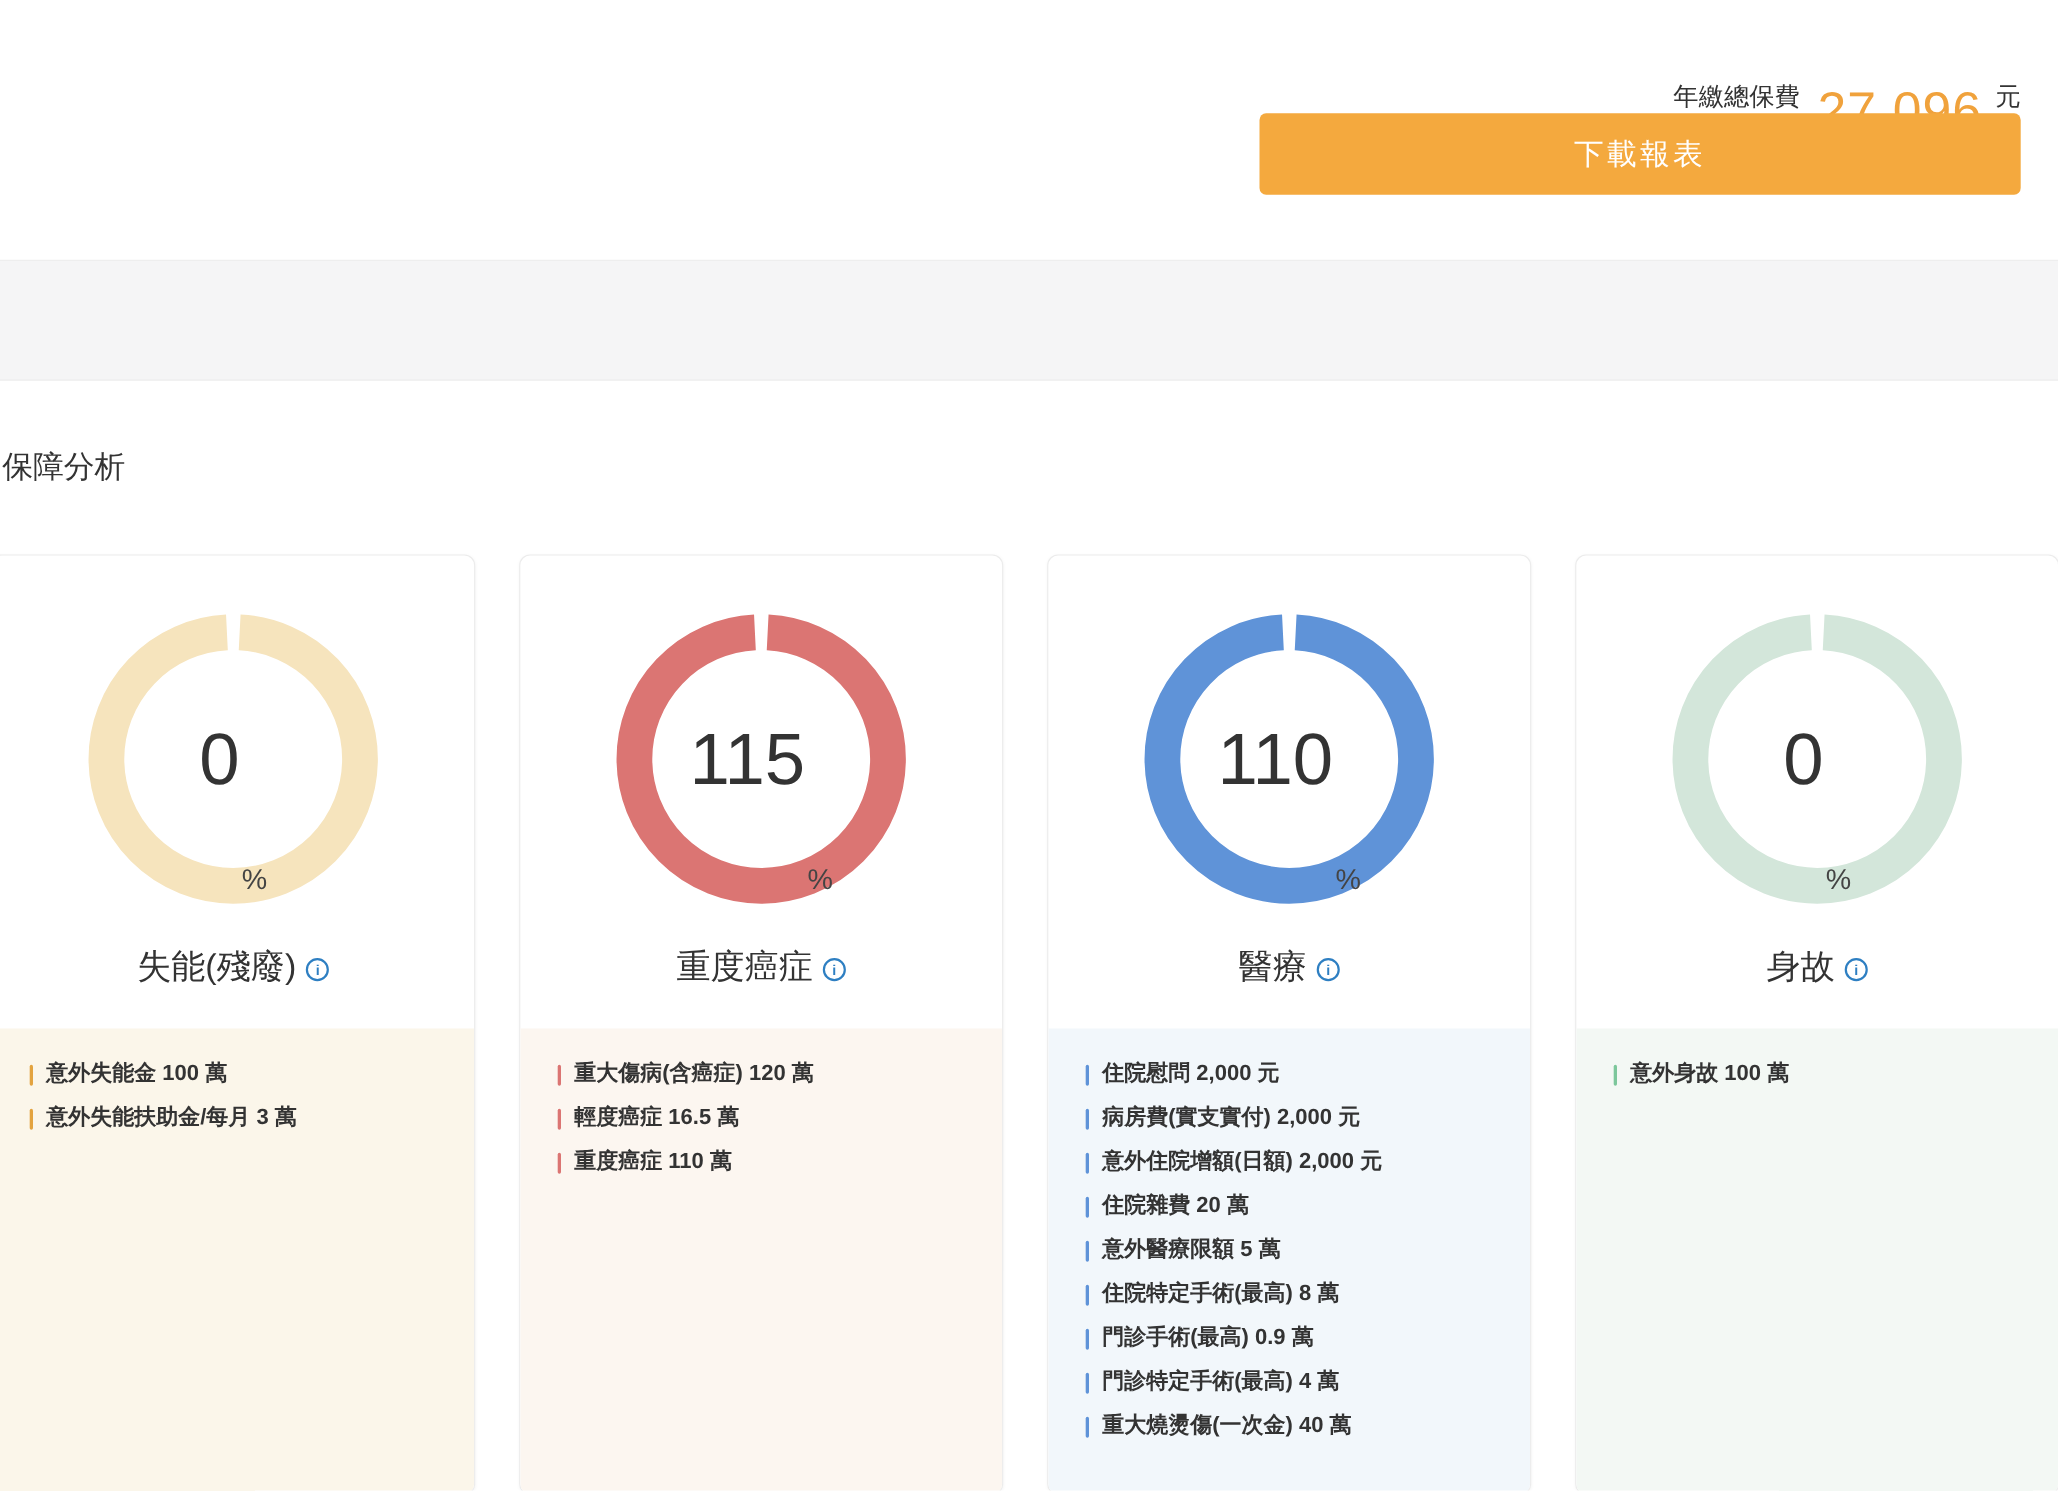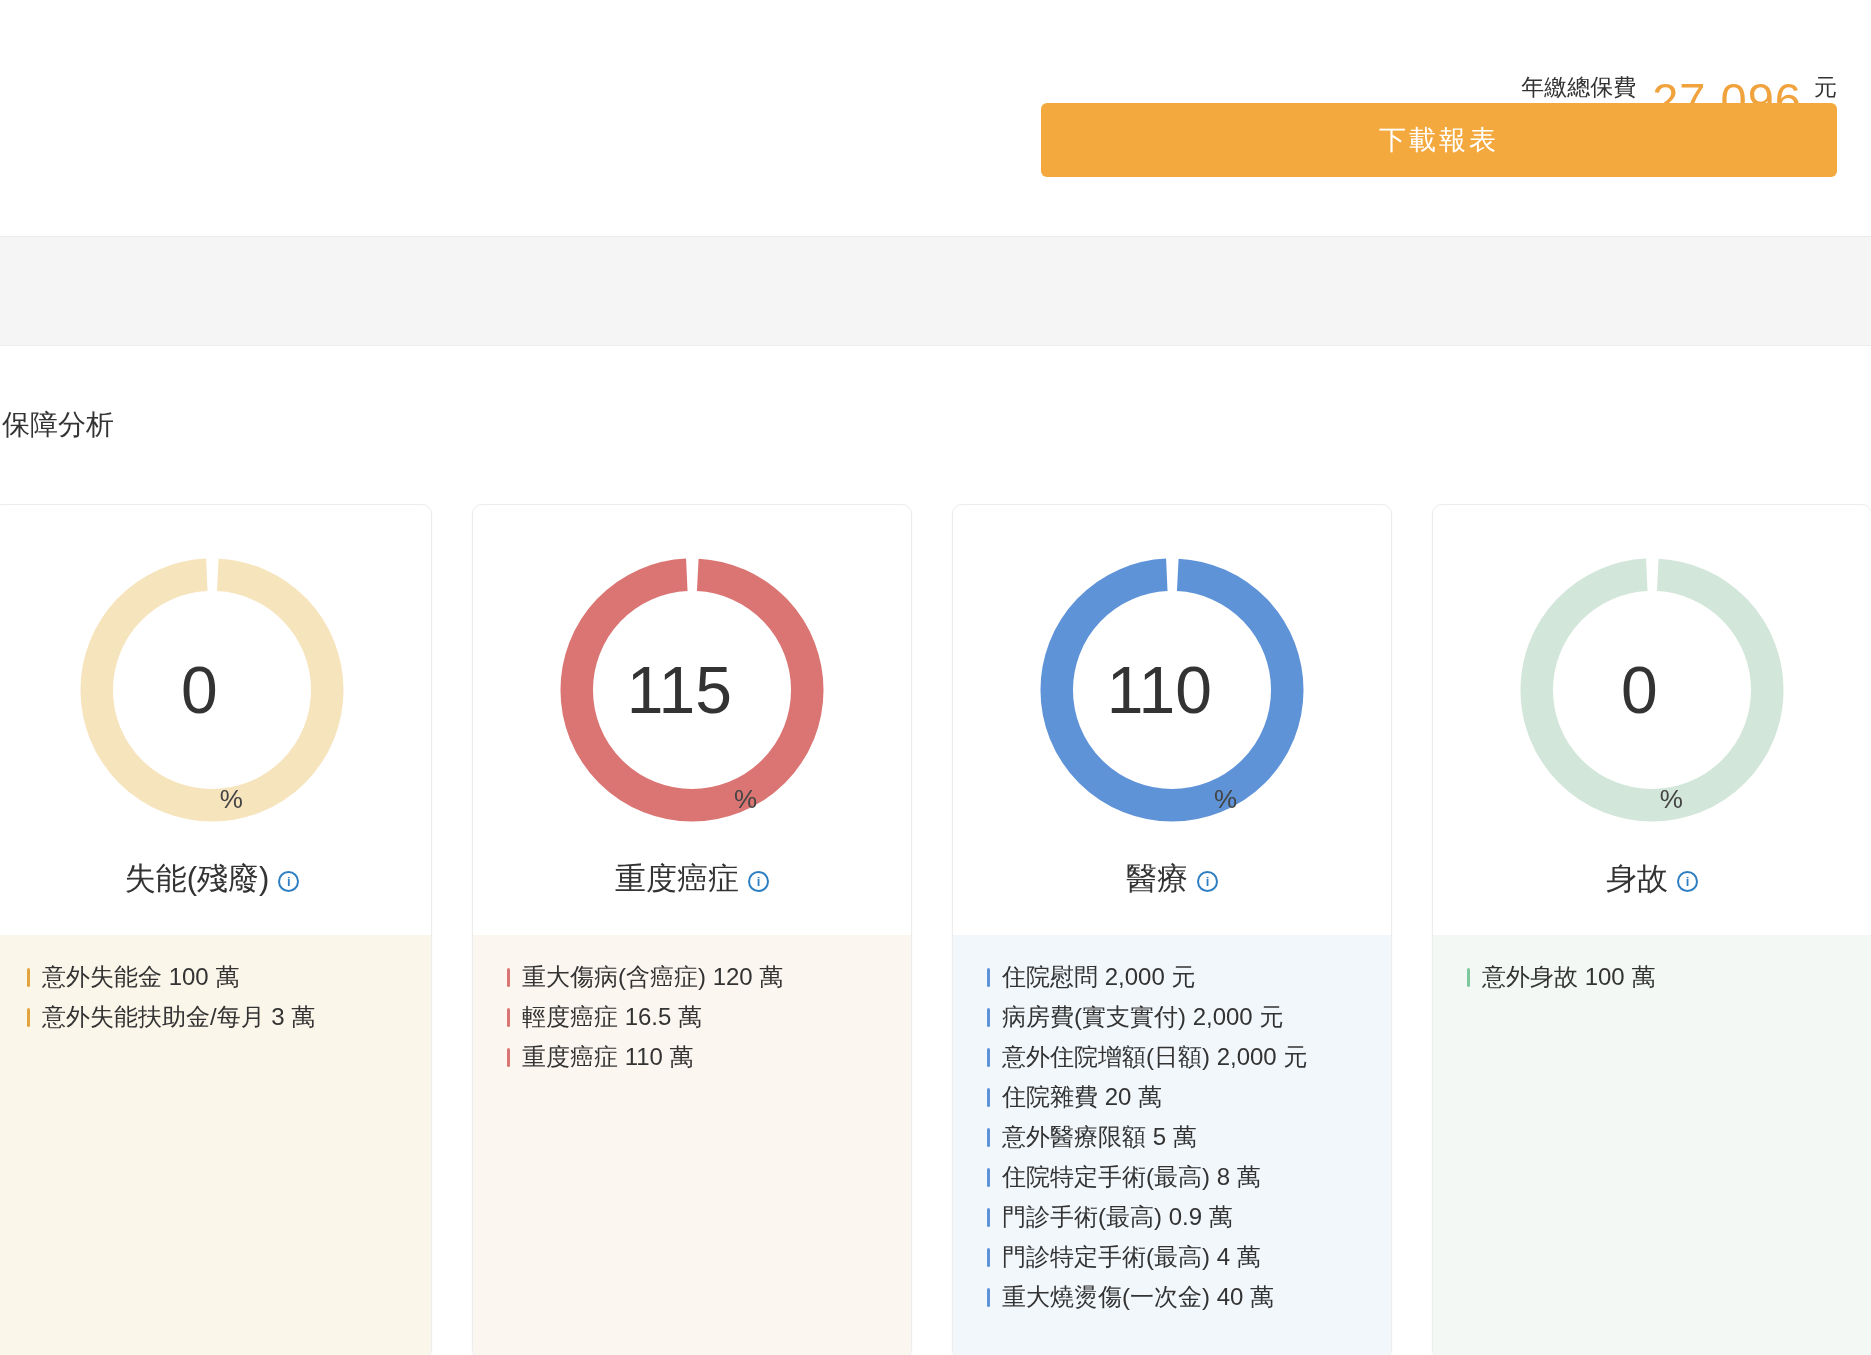--- a/index.html
+++ b/index.html
@@ -31,21 +31,21 @@
     font-weight: 500;
     letter-spacing: 1px;
     margin: 0 12px 0 16px;
     text-decoration: underline;
   }
   .premium-unit { font-size: 23px; color: #333; }
   .download-btn {
     position: absolute;
     top: 103px;
     right: 34px;
-    width: 796px;
+    width: 692px;
     height: 74px;
     border: none;
     border-radius: 6px;
     color: #ffffff;
     font-size: 27px;
     letter-spacing: 3px;
     font-family: inherit;
     cursor: pointer;
   }
 
@@ -168,23 +168,24 @@
   }
   .benefit-tick {
     width: 3px;
     height: 19px;
     border-radius: 2px;
     background: var(--accent);
     flex-shrink: 0;
     margin: 3px 12px 0 0;
   }
   .benefit-text {
-    font-size: 24px;
+    font-size: 20px;
     line-height: 23px;
     color: #333;
+    font-weight: bold;
   }
 </style>
 </head>
 <body>
 
 <div class="page">
 
   <header class="topbar">
     <div class="premium-line">
       <span class="premium-label">年繳總保費</span>

